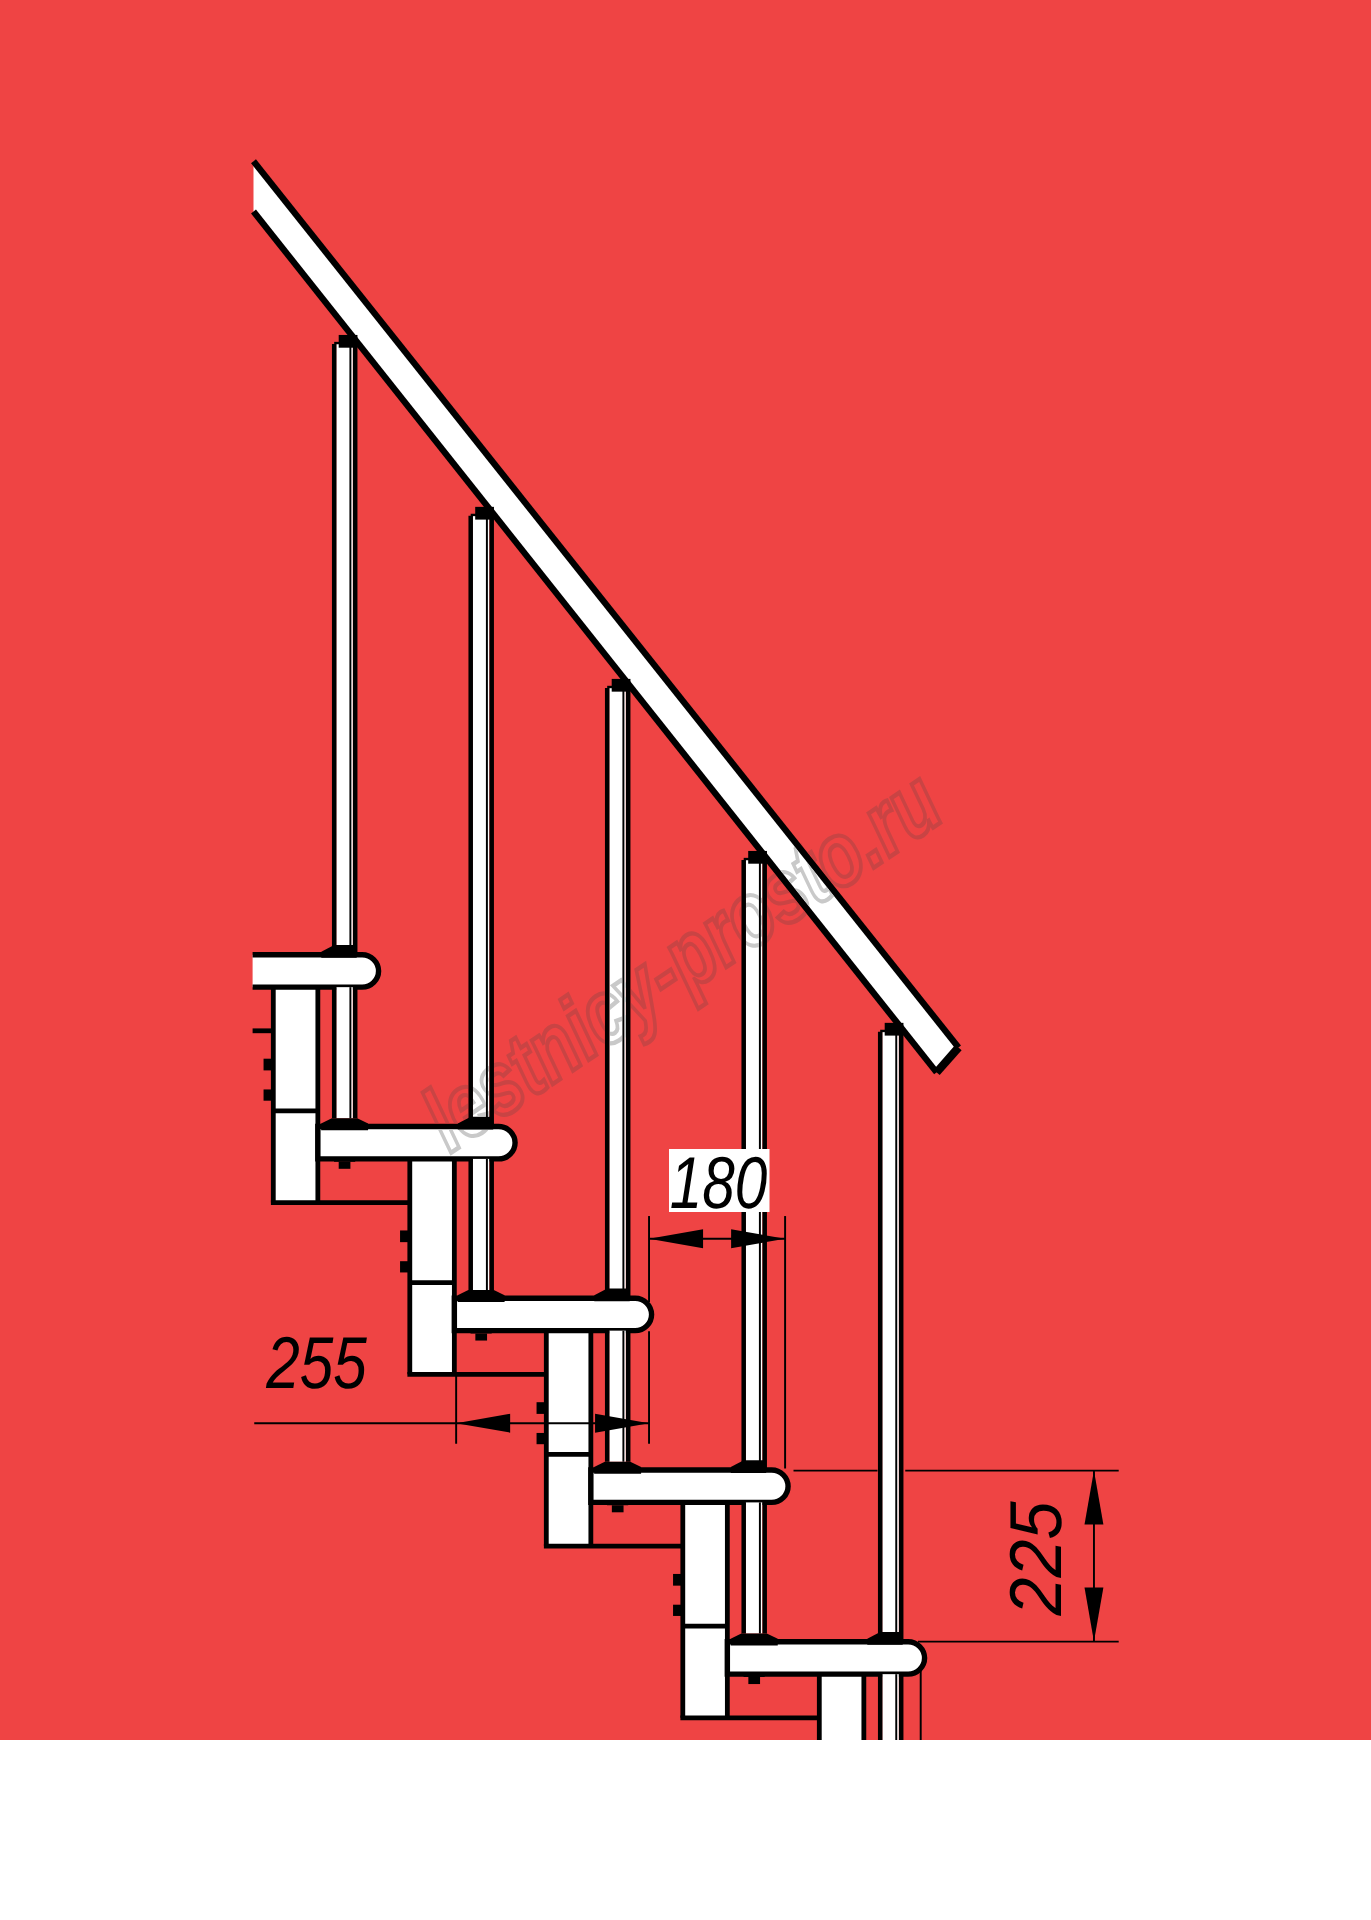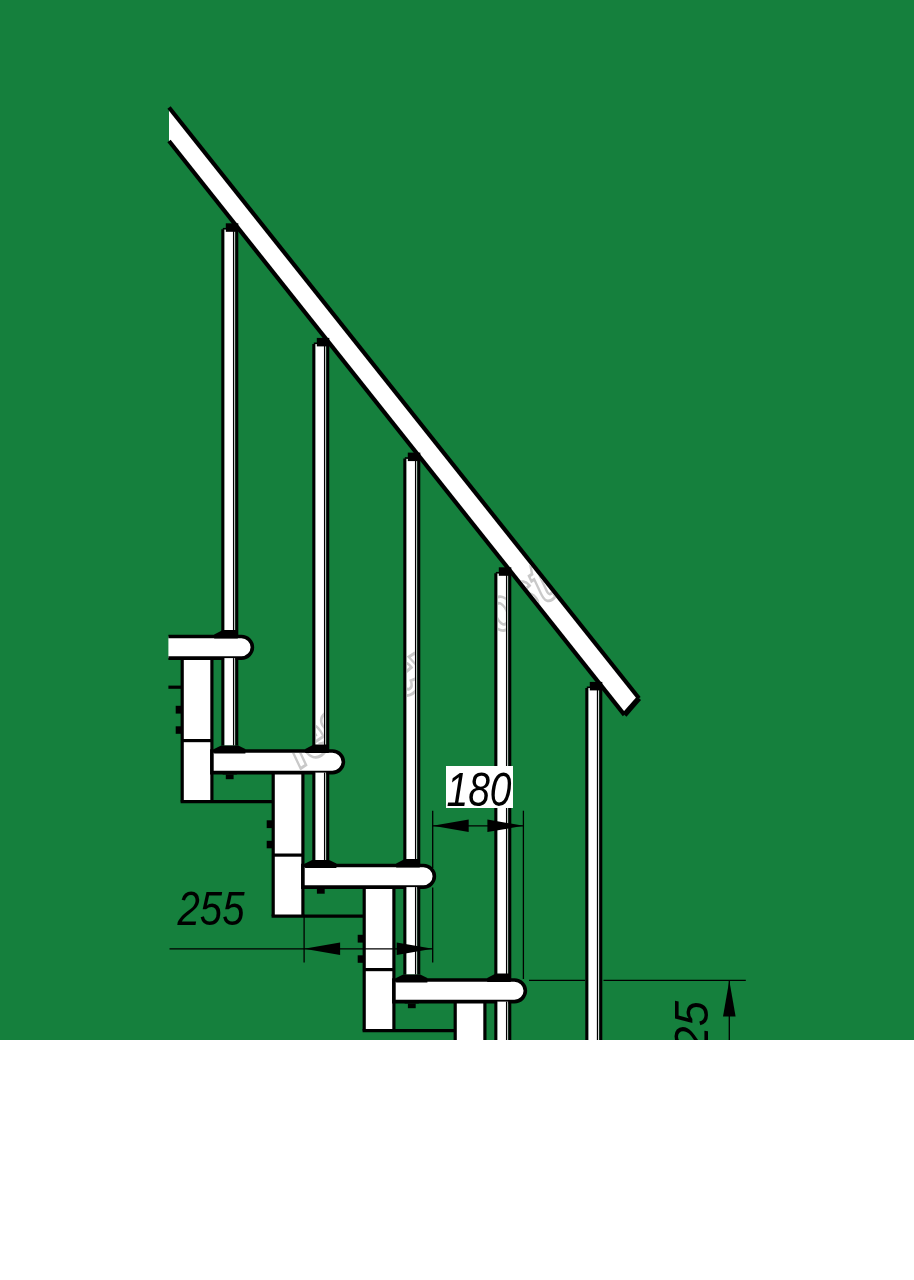--- a/index.html
+++ b/index.html
@@ -1,16 +1,16 @@
 <!DOCTYPE html>
 <html><head>
 <meta charset="utf-8">
 <style>
   html,body { margin:0; padding:0; background:#fff; }
-  #page { width:914px; height:1040px; position:relative; background:#15803d; overflow:hidden; }
+  #page { width:914px; height:1160px; position:relative; background:#ef4444; overflow:hidden; }
 </style>
 </head>
 <body>
 <div id="page">
 <svg width="914" height="1280" viewBox="0 0 914 1280">
 
 <g>
 <path d="M169.0,107.5 L639.0,698.3 L624.4,714.9 L169.0,141.0" fill="#fff" stroke="none"></path>
 <line x1="169.0" y1="107.5" x2="639.0" y2="698.3" stroke="#000" stroke-width="4.2" stroke-linecap="butt"></line>
 <line x1="169.0" y1="141.0" x2="624.4" y2="714.9" stroke="#000" stroke-width="4.2" stroke-linecap="butt"></line>

